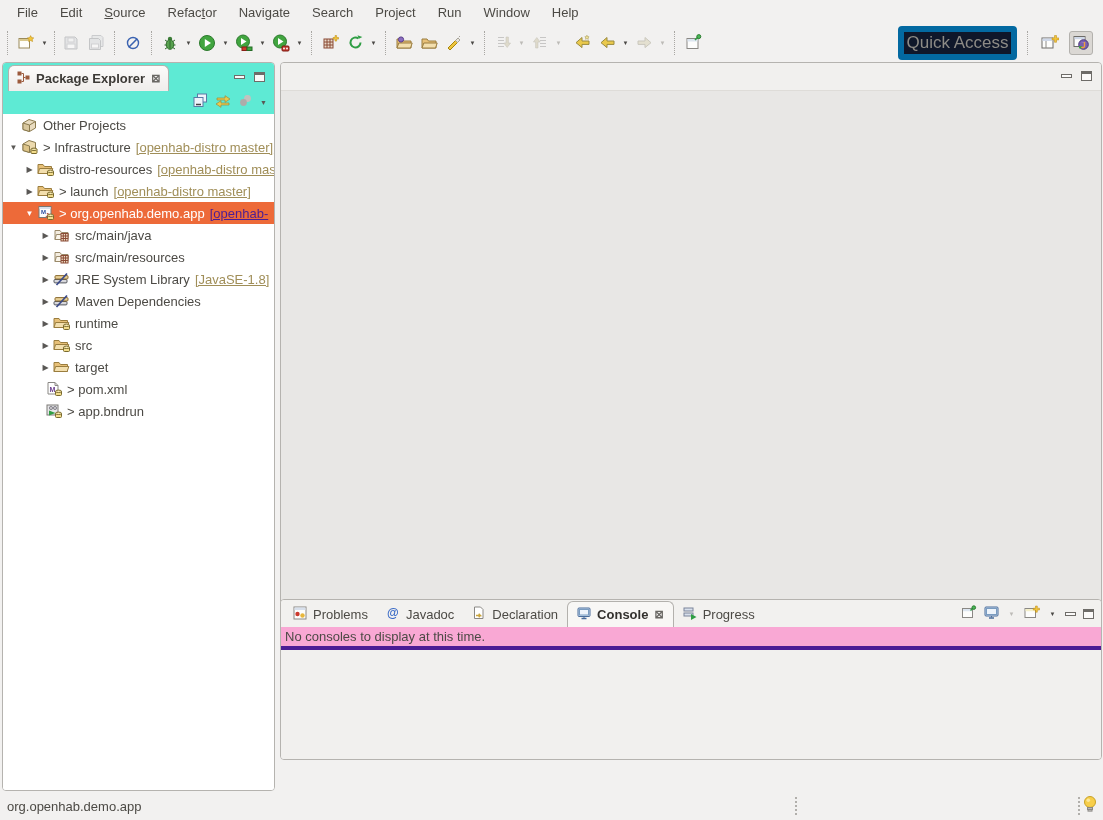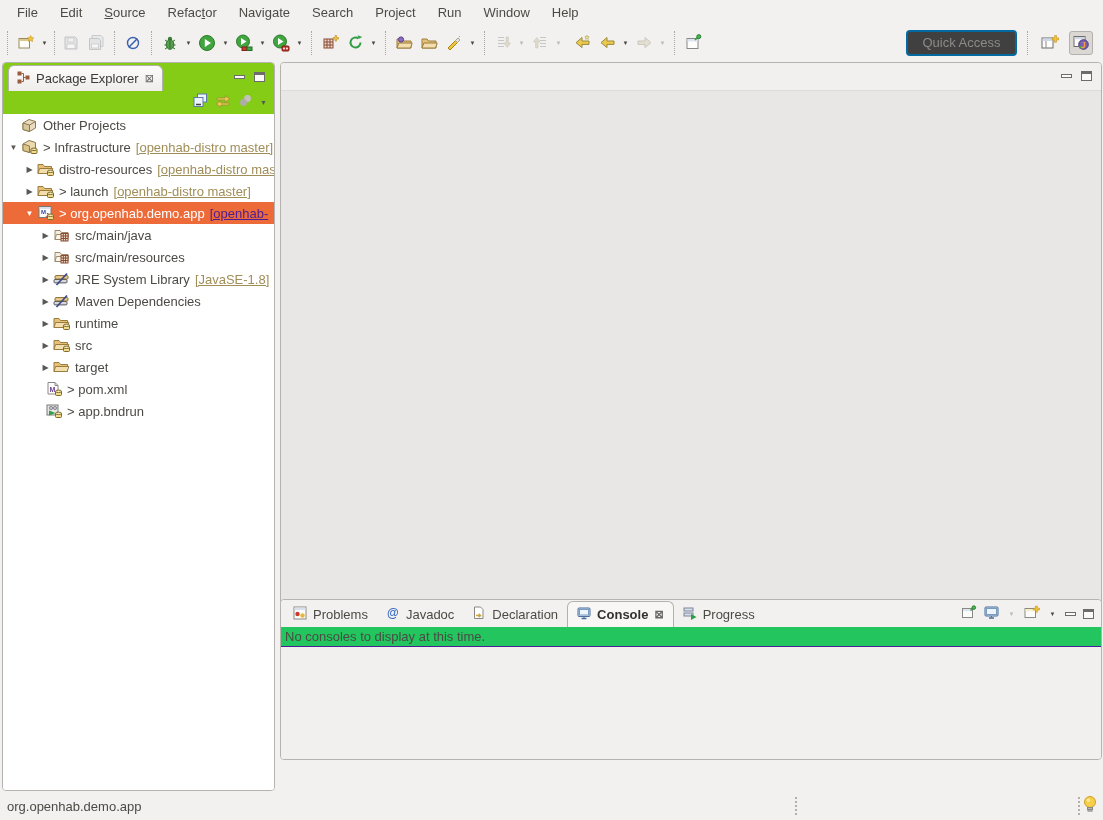--- a/index.html
+++ b/index.html
@@ -15,31 +15,31 @@
   
   .toolbar{height:35px;display:flex;align-items:center;padding:0 4px;background:#f2f1f0;}
   .tb-group{display:flex;align-items:center;gap:1px;padding:0 3px;}
   .tb-sep{width:0;height:24px;border-left:1px dotted #a9a7a3;margin:0 3px;}
   .tb-btn{width:24px;height:24px;display:flex;align-items:center;justify-content:center;border-radius:3px;}
   .tb-btn.pressed{background:#dbd8d4;border:1px solid #b3b1ad;width:22px;height:22px;}
   .dd{font-size:6px;color:#4a4845;width:11px;text-align:center;}
   .dd.off{color:#bdbbb7;}
   .dis{opacity:.4;filter:grayscale(70%);}
   .tb-right{margin-left:auto;display:flex;align-items:center;gap:7px;padding-right:6px;}
-  .quick-access{width:107px;height:22px;border:2px solid #0369a1;border-radius:4px;background:#404040;
-                color:#8d8b86;display:flex;align-items:center;justify-content:center;font-size:13px;}
+  .quick-access{width:107px;height:22px;border:6px solid #0369a1;border-radius:4px;background:#0f172a;
+                color:#8d8b86;display:flex;align-items:center;justify-content:center;font-size:17px;}
 
   
   .panel{position:absolute;border:1px solid #b5b3af;border-radius:4px;overflow:hidden;background:#fff;}
   .pkg-panel{left:2px;top:62px;width:271px;height:727px;}
   .editor-panel{left:280px;top:62px;width:820px;height:564px;background:#e8e7e5;}
   .console-panel{left:280px;top:599px;width:820px;height:159px;background:#f1f0ee;}
 
   
-  .pkg-header{height:51px;background:#84cc16;position:relative;}
+  .pkg-header{height:51px;background:#5eead4;position:relative;font-weight:bold;}
   .view-tab{position:absolute;left:5px;top:2px;height:25px;padding:0 8px;display:flex;align-items:center;gap:6px;
             background:linear-gradient(#fcfbfa,#efedeb);border:1px solid #b3b1ad;border-bottom:none;
             border-radius:6px 6px 0 0;}
   .view-tab .tab-label{color:#3c3a36;}
   .close-x{font-size:11px;color:#6a6864;}
   .minmax{display:flex;gap:9px;align-items:center;}
   .pkg-minmax{position:absolute;right:9px;top:9px;}
   .g-min{width:11px;height:4px;border:1px solid #6e6c68;background:#fbfaf9;box-sizing:border-box;}
   .g-max{width:11px;height:10px;border:1px solid #6e6c68;border-top-width:3px;background:#fbfaf9;box-sizing:border-box;}
   .view-tools{position:absolute;right:7px;top:30px;display:flex;align-items:center;gap:7px;}
@@ -62,21 +62,21 @@
   
   .editor-strip{height:27px;background:#f1f0ee;border-bottom:1px solid #dedcd8;position:relative;}
   .editor-minmax{position:absolute;right:9px;top:8px;}
 
   
   .console-tabs{height:27px;display:flex;align-items:flex-end;padding-left:3px;position:relative;background:#f2f1ef;}
   .c-tab{height:25px;display:flex;align-items:center;gap:6px;padding:0 9px;color:#4c4a45;}
   .c-tab.active{background:#f8f7f5;border:1px solid #b3b1ad;border-bottom:none;border-radius:6px 6px 0 0;
                 font-weight:bold;color:#33312e;}
   .console-tools{position:absolute;right:7px;top:5px;display:flex;align-items:center;gap:7px;}
-  .console-msg{height:19px;line-height:19px;background:#22c55e;border-bottom:1px solid #4c1d95;padding:0 4px;color:#4c4a45;}
+  .console-msg{height:19px;line-height:19px;background:#f9a8d4;border-bottom:4px solid #4c1d95;padding:0 4px;color:#4c4a45;}
   .console-body{height:112px;background:#f1f0ee;}
 
   
   .statusbar{position:absolute;left:0;top:792px;width:1103px;height:28px;display:flex;align-items:center;
              padding-left:7px;box-sizing:border-box;background:#f2f1f0;}
   .vdots{position:absolute;top:797px;width:0;height:18px;border-left:2px dotted #b1afab;}
   .bulb{position:absolute;right:6px;top:795px;}
 </style>
 </head>
 <body>

